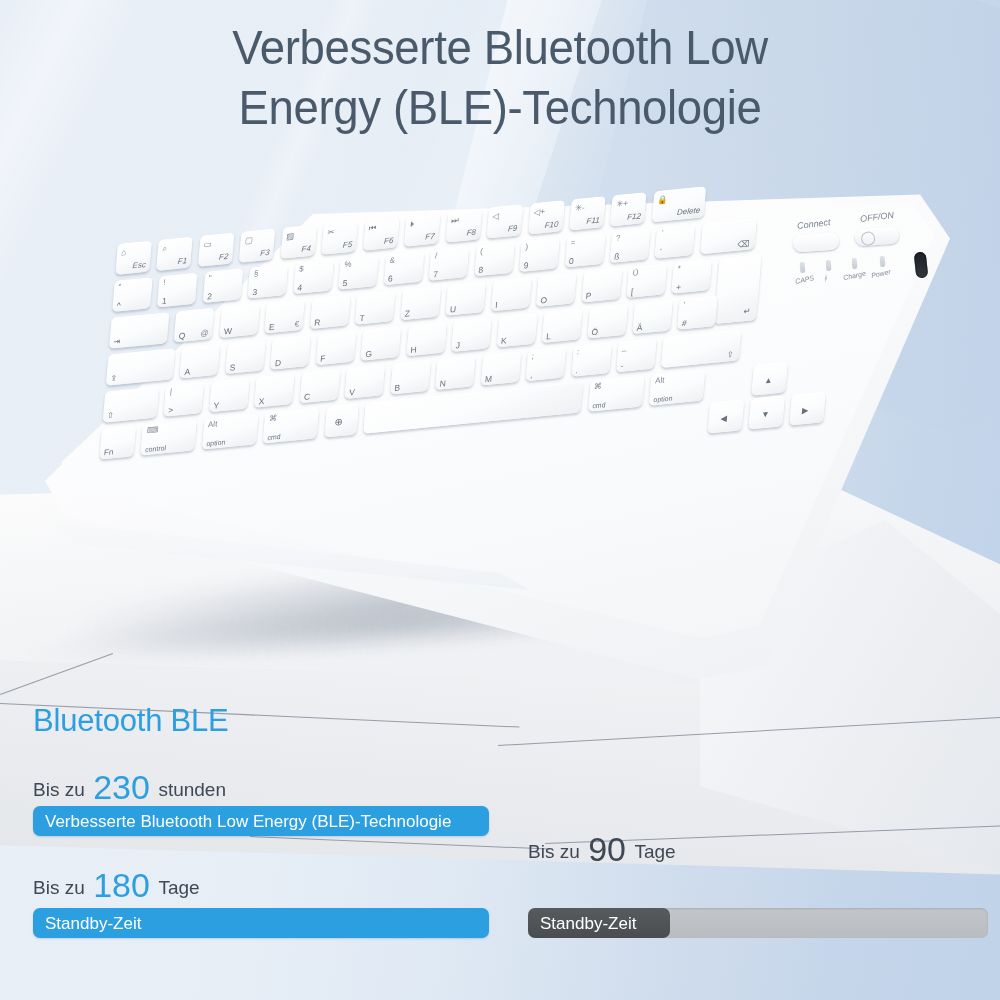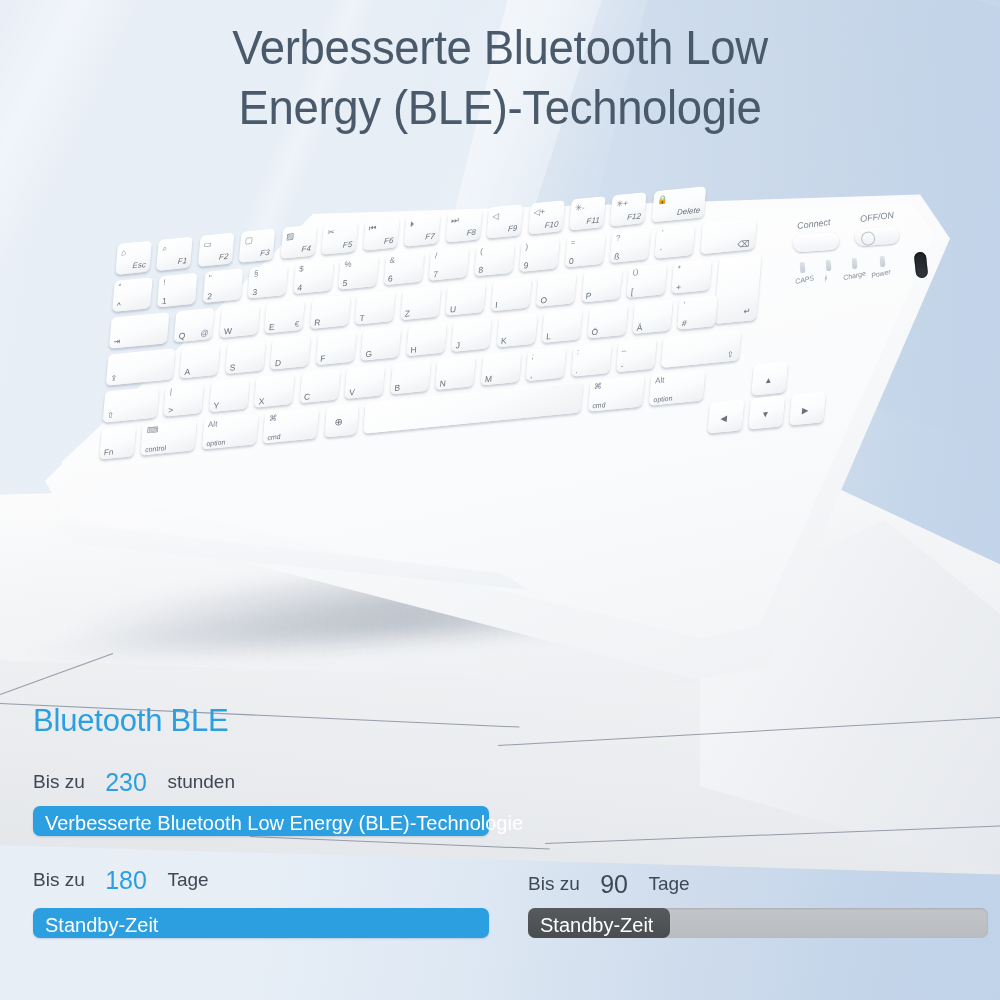--- a/index.html
+++ b/index.html
@@ -109,33 +109,33 @@
     background:linear-gradient(180deg,#1d2024,#33383f);transform:rotate(-6deg);
     box-shadow:inset 0 0 2px #000;}
 
   
   .cmp{position:absolute;}
   .cmp-h{font-size:31px;letter-spacing:-.2px;white-space:nowrap;}
   .h-left{left:33px;top:703px;color:#2b9fe0;}
   .h-right{left:528px;top:703px;color:#4a5a6b;}
   .stat{position:absolute;white-space:nowrap;color:#3f4854;}
   .stat .pre,.stat .post{font-size:19px;}
-  .stat .num{font-size:25px;line-height:1;vertical-align:-3px;margin:0 16px;}
+  .stat .num{font-size:34px;line-height:1;vertical-align:-3px;margin:0 4px;}
   .stat.blue .num{color:#2b9fe0;}
   .stat.gray .num{color:#3f4854;}
   .s1{left:33px;top:770px;}
   .s2{left:33px;top:868px;}
   .s3{left:528px;top:770px;}
-  .s4{left:528px;top:872px;}
+  .s4{left:528px;top:832px;}
   .bar{position:absolute;height:30px;border-radius:7px;}
   .bar-blue{background:#2b9fe0;box-shadow:0 1px 2px rgba(70,110,150,.25);}
   .bar-track{background:linear-gradient(180deg,#c3c6c9,#b9bcc0);box-shadow:inset 0 1px 2px rgba(90,96,104,.25);}
   .bar-fill{position:absolute;left:0;top:0;height:30px;border-radius:7px;
     background:linear-gradient(180deg,#585b5e,#4a4d50);}
-  .bar-lbl{position:absolute;left:12px;top:6px;font-size:20px;color:#fff;white-space:nowrap;}
+  .bar-lbl{position:absolute;left:12px;top:6px;font-size:17px;color:#fff;white-space:nowrap;}
   .b1{left:33px;top:806px;width:456px;}
   .b2{left:33px;top:908px;width:456px;}
   .b3{left:528px;top:806px;width:460px;}
   .b4{left:528px;top:908px;width:460px;}
   .f3{width:256px;}
   .f4{width:142px;}
 </style>
 </head>
 <body>
 

